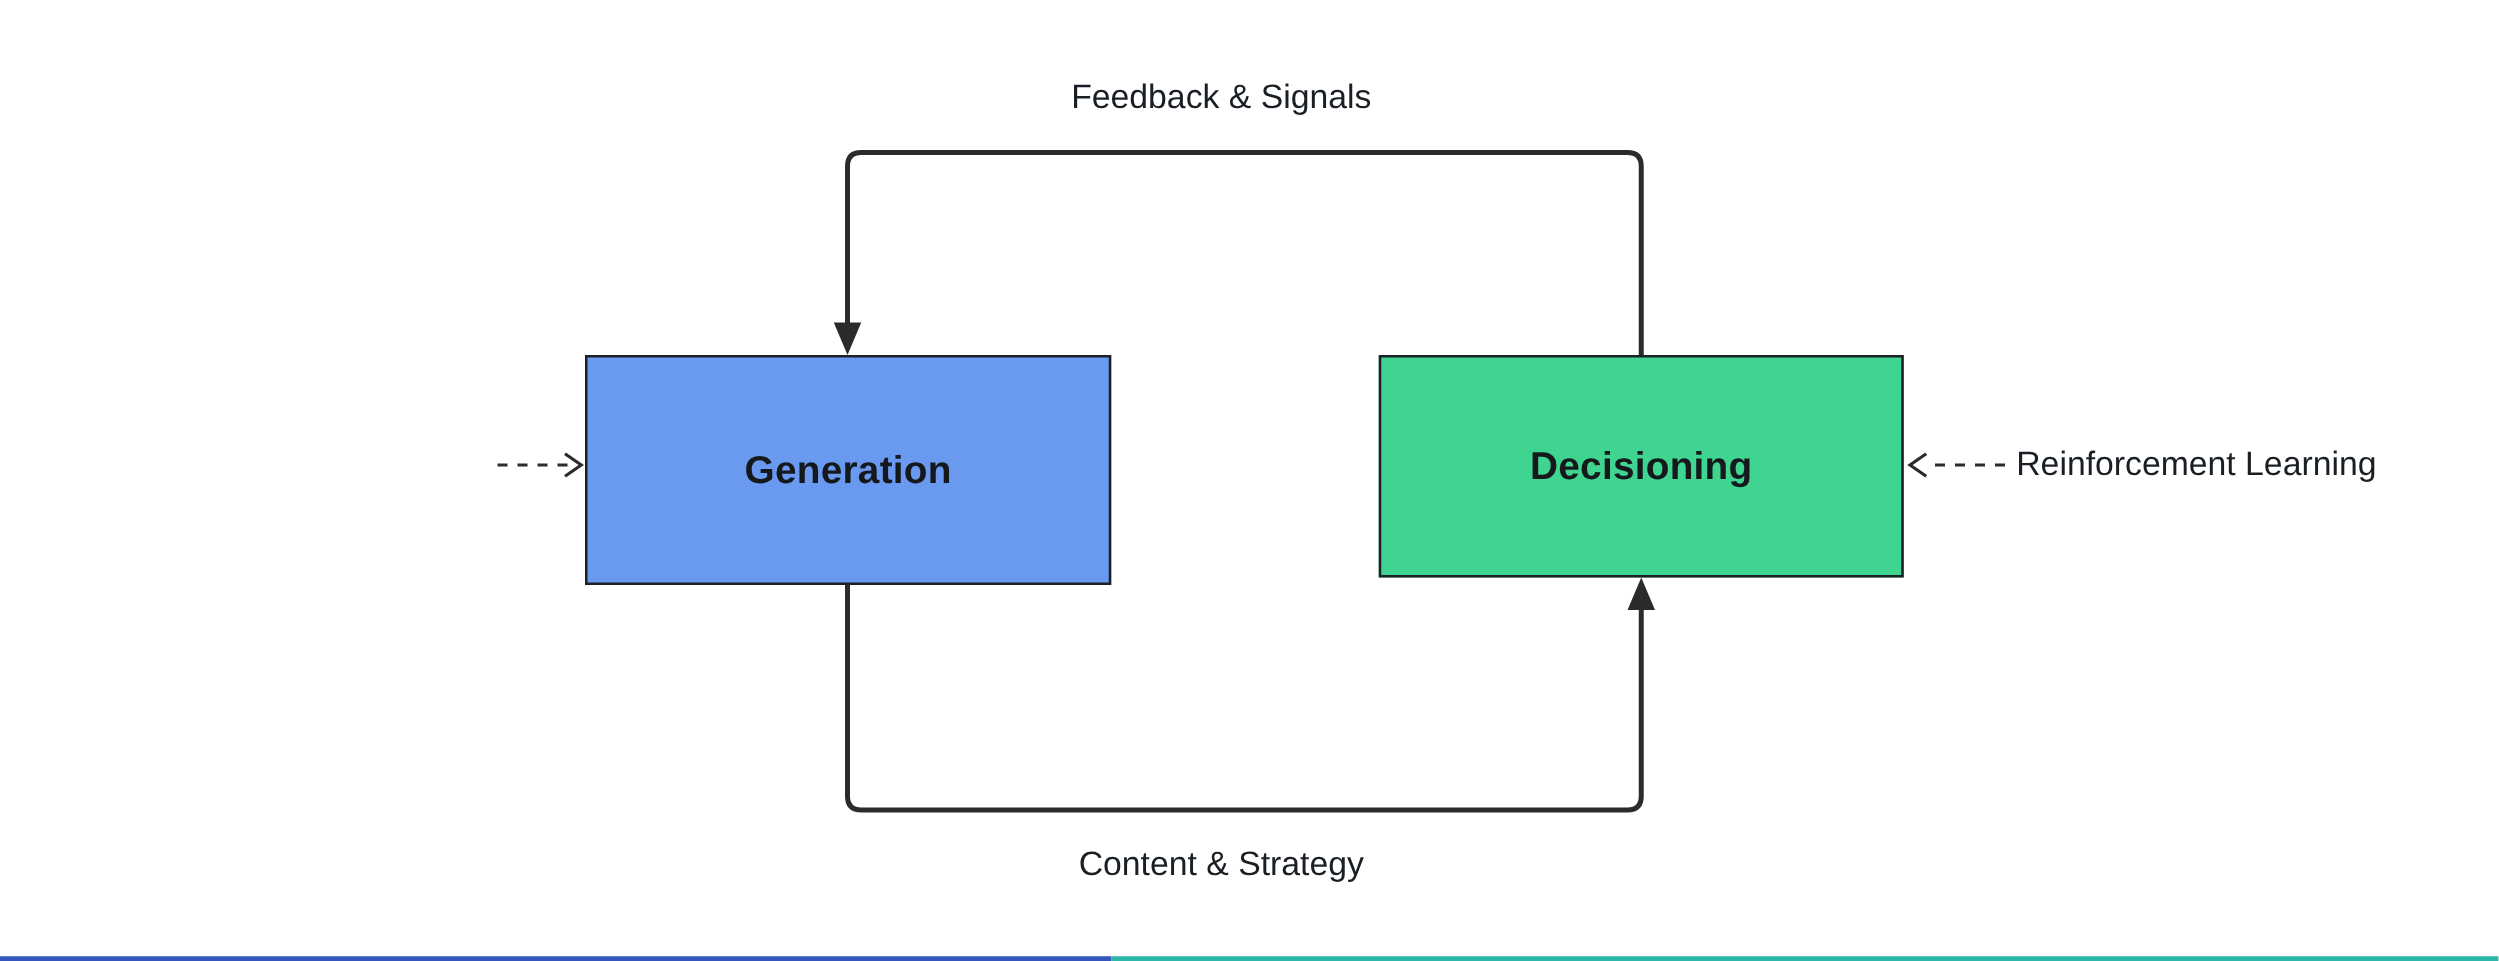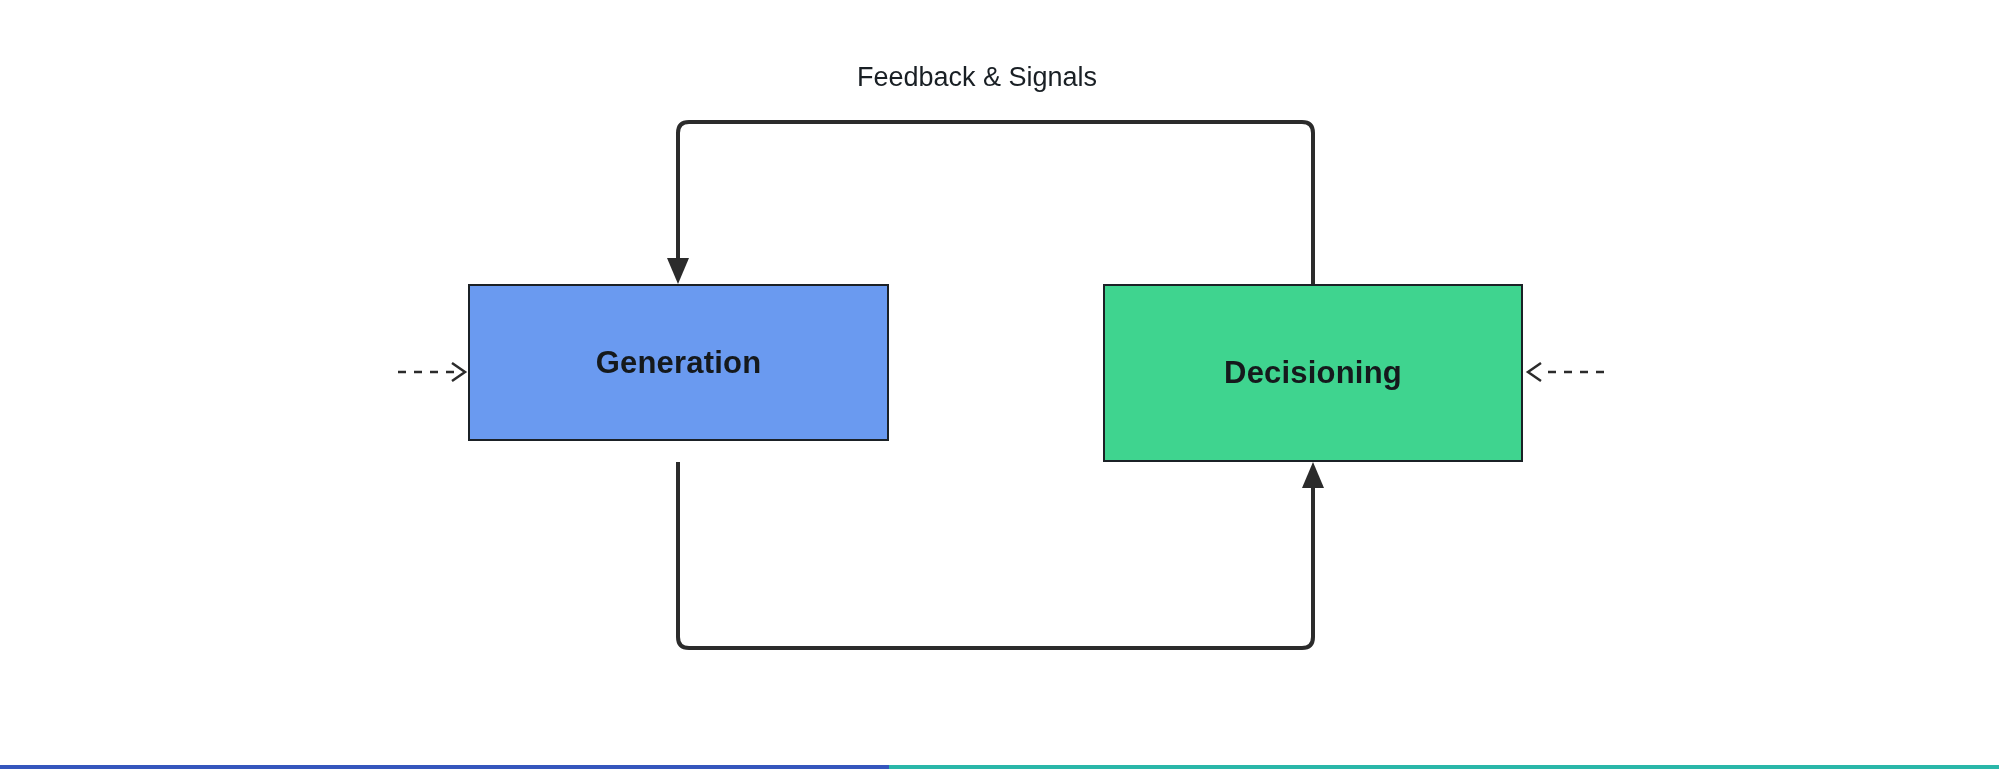--- a/index.html
+++ b/index.html
@@ -28,21 +28,21 @@
     align-items: center;
     justify-content: center;
     box-sizing: border-box;
   }
   .node-label {
     font-size: 31px;
     font-weight: bold;
     color: #15191c;
     letter-spacing: 0.2px;
   }
-  .node-generation { left: 468px; top: 284px; width: 421px; height: 157px; }
+  .node-generation { left: 468px; top: 284px; width: 421px; height: 184px; }
   .node-decisioning { left: 1103px; top: 284px; width: 420px; height: 178px; }
   .edge-label {
     position: absolute;
     font-size: 27px;
     font-weight: normal;
     color: #191f24;
     white-space: nowrap;
   }
   .edge-label-top    { left: 977px; top: 62px;  transform: translateX(-50%); }
   .edge-label-bottom { left: 977px; top: 676px; transform: translateX(-50%); }
@@ -101,21 +101,23 @@
   <div class="node node-generation" style="background-color: rgb(106, 154, 240);">
     <span class="node-label">Generation</span>
   </div>
 
   <div class="node node-decisioning" style="background-color: rgb(63, 212, 143);">
     <span class="node-label">Decisioning</span>
   </div>
 
   <div class="edge-label edge-label-top">Feedback &amp; Signals</div>
 
+  <div class="edge-label edge-label-bottom">Content &amp; Strategy</div>
 
 
+  <div class="edge-label edge-label-right">Reinforcement Learning</div>
 
   <div class="bottom-bar">
     <div class="bottom-bar-left" style="background-color: rgb(53, 86, 189);"></div>
     <div class="bottom-bar-right" style="background-color: rgb(42, 183, 169);"></div>
   </div>
 
 </div>
 
 </body></html>

